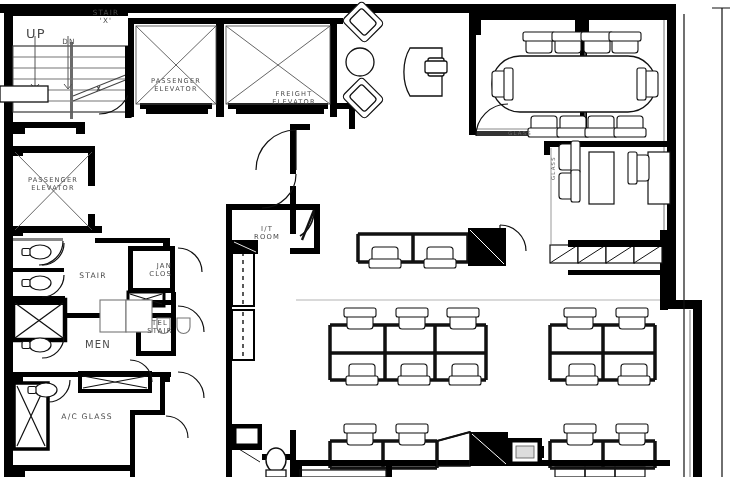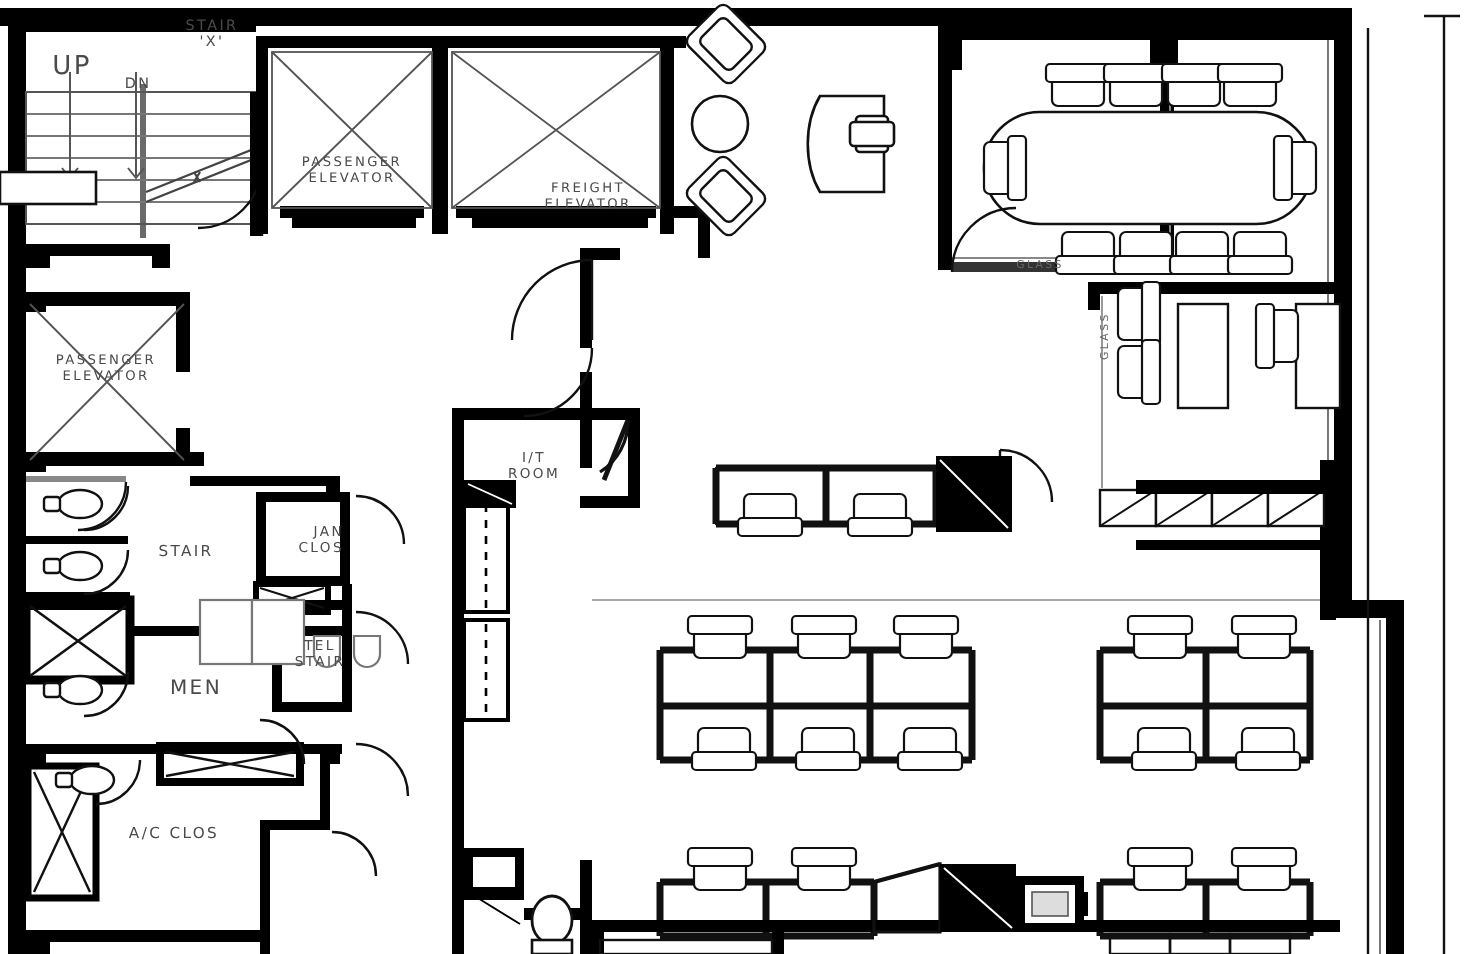--- a/index.html
+++ b/index.html
@@ -521,19 +521,19 @@
   <div class="room-label" style="left:258px;top:78px;width:72px;font-size:6.6px;margin-top:13px;">FREIGHT
 ELEVATOR</div>
   <div class="room-label" style="left:17px;top:177px;width:72px;font-size:6.6px;">PASSENGER
 ELEVATOR</div>
   <div class="room-label" style="left:68px;top:272px;width:50px;font-size:7.6px;">STAIR</div>
   <div class="room-label" style="left:78px;top:339px;width:40px;font-size:10px;">MEN</div>
   <div class="room-label" style="left:130px;top:263px;width:42px;font-size:6.8px;text-align:right;">JAN
 CLOS</div>
   <div class="room-label" style="left:140px;top:320px;width:40px;font-size:6.8px;">TEL
 STAIR</div>
-  <div class="room-label" style="left:54px;top:413px;width:66px;font-size:7.6px;">A/C CLOS</div>
+  <div class="room-label" style="left:54px;top:413px;width:66px;font-size:7.6px;">A/C GLASS</div>
   <div class="room-label" style="left:250px;top:226px;width:34px;font-size:6.8px;">I/T
 ROOM</div>
   <div class="room-label" style="left:503px;top:130px;width:34px;font-size:5.4px;color:#666;">GLASS</div>
   <div class="room-label" style="left:536px;top:165px;width:34px;font-size:5.4px;color:#666;transform:rotate(-90deg);transform-origin:center;">GLASS</div>
 
 </div>
 
 </body></html>

